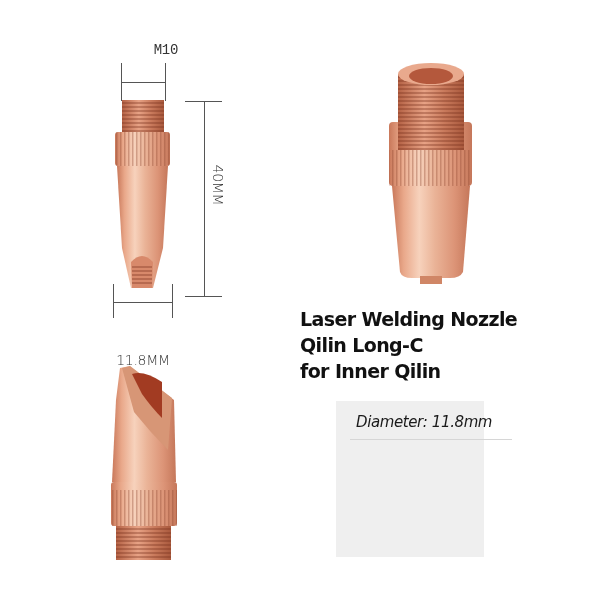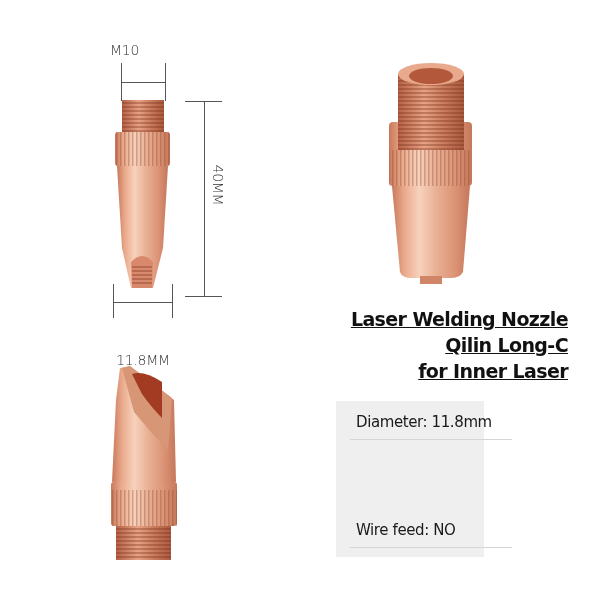--- a/index.html
+++ b/index.html
@@ -5,27 +5,28 @@
     html, body { margin: 0; padding: 0; }
     body {
       width: 600px; height: 600px; background: #ffffff; position: relative; overflow: hidden;
       font-family: "DejaVu Sans", "Liberation Sans", sans-serif;
     }
     .abs { position: absolute; }
     .dim-text { font-family: "DejaVu Sans", sans-serif; font-size: 14px; color: #333; font-weight: 300; letter-spacing: -0.3px; }
     .line { position: absolute; background: #555; }
     .title {
       position: absolute; left: 300px; width: 268px; top: 306px;
-      text-align: right; font-family: "DejaVu Sans", sans-serif; font-weight: bold;
-      font-size: 19px; line-height: 26px; color: #111; letter-spacing: -0.6px; text-decoration: underline;
+      text-align: left; font-family: "DejaVu Sans", sans-serif; font-weight: bold;
+      font-size: 19px; line-height: 26px; color: #111; letter-spacing: -0.6px;
     }
     .title div { white-space: nowrap; }
     .specs {
       position: absolute; left: 336px; top: 401px; width: 148px; height: 156px;
       background: #efefef;
+      font-style: italic;
     }
     .spec-row {
       position: absolute; left: 14px; width: 162px; height: 36px;
       border-bottom: 1px solid #d6d6d6;
       font-family: "DejaVu Sans", sans-serif; font-size: 15px; color: #1a1a1a;
       line-height: 36px; white-space: nowrap; letter-spacing: -0.4px;
       padding-left: 6px; box-sizing: border-box;
     }
   </style>
 </head>
@@ -63,21 +64,21 @@
 
   <rect x="15" y="42" width="55" height="34" rx="3" fill="url(#copperH)"></rect>
   <rect x="15" y="42" width="55" height="34" rx="3" fill="url(#knurl)"></rect>
 
   <path d="M17 76 L68 76 L63 158 L53 198 L31 198 L22 158 Z" fill="url(#copperH)"></path>
 
   <path d="M31 172 Q42 160 53 172 L52 198 L32 198 Z" fill="#d8896b"></path>
   <rect x="32" y="174" width="20" height="22" fill="url(#threads)"></rect>
 </svg>
 
-<div class="abs dim-text" style="left:110px;top:42px;width:40px;text-align:left;">M10</div>
+<div class="abs dim-text" style="left:138px;top:42px;width:40px;text-align:right;font-family:Liberation Mono, monospace;">M10</div>
 <div class="line" style="left:121px;top:63px;width:1px;height:38px;"></div>
 <div class="line" style="left:165px;top:63px;width:1px;height:38px;"></div>
 <div class="line" style="left:121px;top:82px;width:45px;height:1px;"></div>
 
 <div class="line" style="left:185px;top:101px;width:37px;height:1px;"></div>
 <div class="line" style="left:185px;top:296px;width:37px;height:1px;"></div>
 <div class="line" style="left:204px;top:101px;width:1px;height:196px;"></div>
 <div class="abs dim-text" style="left:193px;top:177px;width:50px;text-align:center;transform:rotate(90deg);">40MM</div>
 
 <div class="line" style="left:113px;top:284px;width:1px;height:34px;"></div>
@@ -112,19 +113,18 @@
   <rect x="11" y="122" width="66" height="44" rx="3" fill="url(#copperH)"></rect>
   <rect x="11" y="130" width="66" height="36" fill="url(#knurl)"></rect>
 
   <rect x="16" y="166" width="55" height="34" fill="url(#threadH)"></rect>
   <rect x="16" y="166" width="55" height="34" fill="url(#threads)"></rect>
 </svg>
 
 <div class="title">
   <div>Laser Welding Nozzle</div>
   <div>Qilin Long-C</div>
-  <div>for Inner Laser</div>
+  <div>for Inner Qilin</div>
 </div>
 
 <div class="specs">
   <div class="spec-row" style="top:3px;">Diameter: 11.8mm</div>
-  <div class="spec-row" style="top:111px;">Wire feed: NO</div>
 </div>
 
 </body></html>

